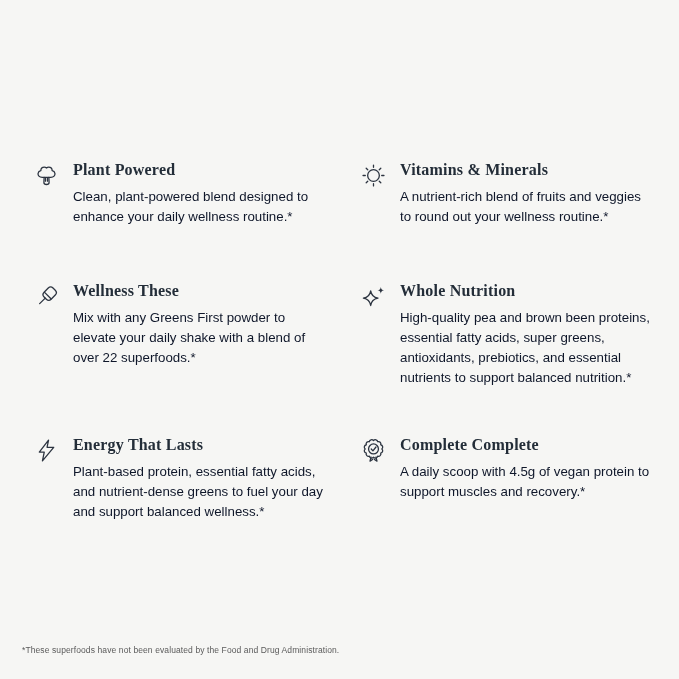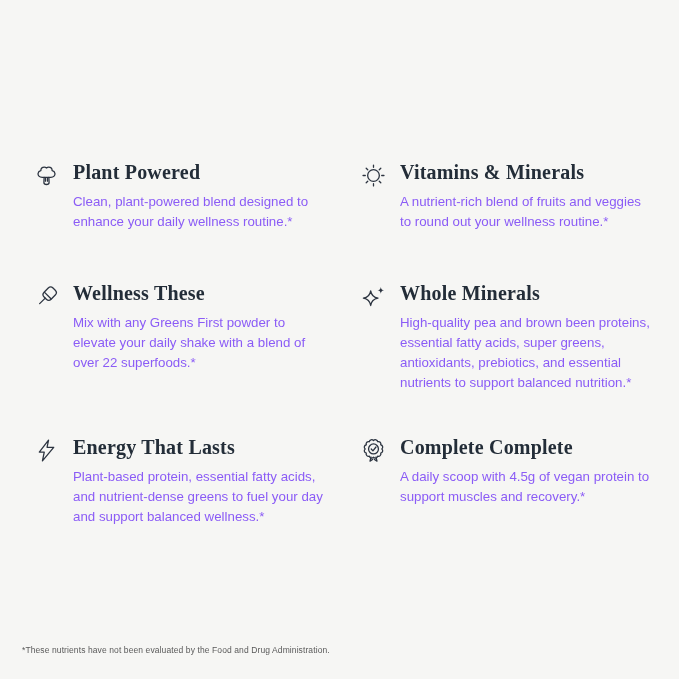--- a/index.html
+++ b/index.html
@@ -31,31 +31,31 @@
     width: 27px;
     height: 27px;
     margin-top: 1px;
   }
   .icon-box svg { width: 27px; height: 27px; display: block; }
   .feature-text { min-width: 0; }
   .feature-title {
     margin: 0 0 8px 0;
     font-family: "Liberation Serif", serif;
     font-weight: 700;
-    font-size: 20px;
+    font-size: 16px;
     line-height: 1.15;
     letter-spacing: 0.2px;
     color: #232d38;
   }
   .feature-desc {
     margin: 0;
     max-width: 252px;
     font-size: 13.3px;
     line-height: 20px;
-    color: #8b5cf6;
+    color: #0f172a;
   }
   .disclaimer {
     position: absolute;
     left: 22px;
     top: 645px;
     font-size: 8.5px;
     line-height: 11px;
     color: #5a5a5a;
     letter-spacing: 0.1px;
   }
@@ -114,21 +114,21 @@
     </div>
 
     <div class="feature">
       <span class="icon-box">
         <svg viewBox="0 0 24 24">
           <path class="ic" d="M9.5,7 C10.1,10.9 11.7,12.8 16,13.5 C11.7,14.2 10.1,16.1 9.5,20 C8.9,16.1 7.3,14.2 3,13.5 C7.3,12.8 8.9,10.9 9.5,7 Z"></path>
           <path class="ic-fill" d="M18.5,3.5 C18.8,5.5 19.6,6.2 21.5,6.5 C19.6,6.8 18.8,7.5 18.5,9.5 C18.2,7.5 17.4,6.8 15.5,6.5 C17.4,6.2 18.2,5.5 18.5,3.5 Z"></path>
         </svg>
       </span>
       <div class="feature-text">
-        <h3 class="feature-title">Whole Minerals</h3>
+        <h3 class="feature-title">Whole Nutrition</h3>
         <p class="feature-desc">High-quality pea and brown been proteins, essential fatty acids, super greens, antioxidants, prebiotics, and essential nutrients to support balanced nutrition.*</p>
       </div>
     </div>
 
     <div class="feature">
       <span class="icon-box">
         <svg viewBox="0 0 24 24">
           <path class="ic" d="M13.8,2.8 L5.6,13.4 L10,13.4 L8.4,21.2 L18.4,9.2 L12.5,9.2 Z"></path>
         </svg>
       </span>
@@ -150,16 +150,16 @@
       </span>
       <div class="feature-text">
         <h3 class="feature-title">Complete Complete</h3>
         <p class="feature-desc">A daily scoop with 4.5g of vegan protein to support muscles and recovery.*</p>
       </div>
     </div>
 
   </div>
 
   <div class="disclaimer">
-    <div>*These nutrients have not been evaluated by the Food and Drug Administration.</div>
+    <div>*These superfoods have not been evaluated by the Food and Drug Administration.</div>
   </div>
 
 </div>
 
 </body></html>

